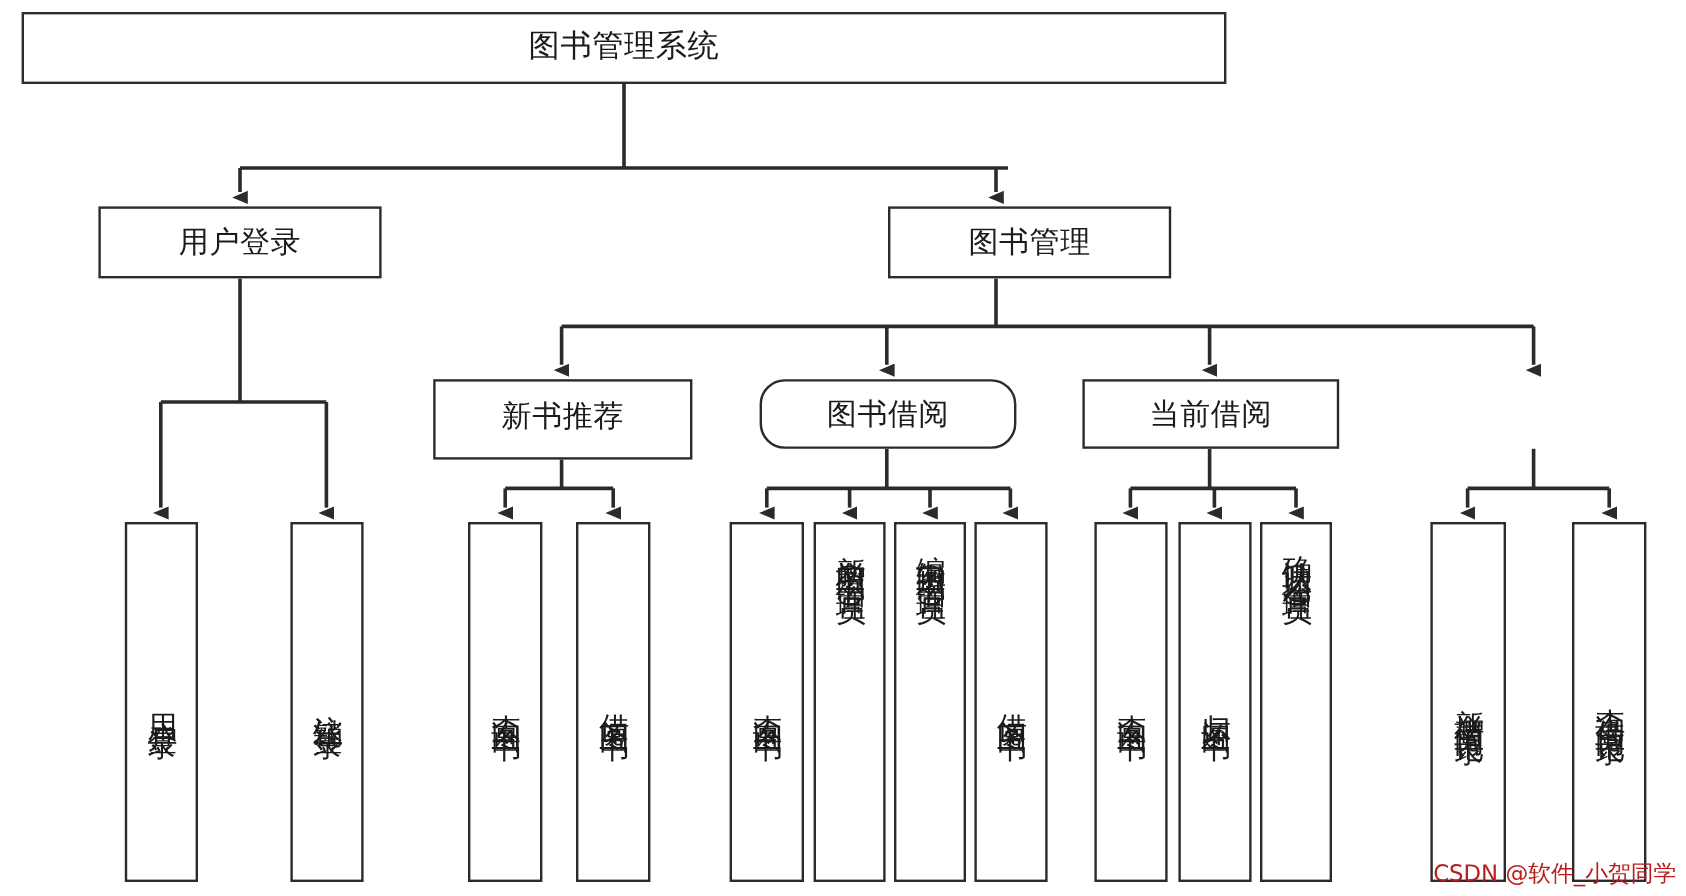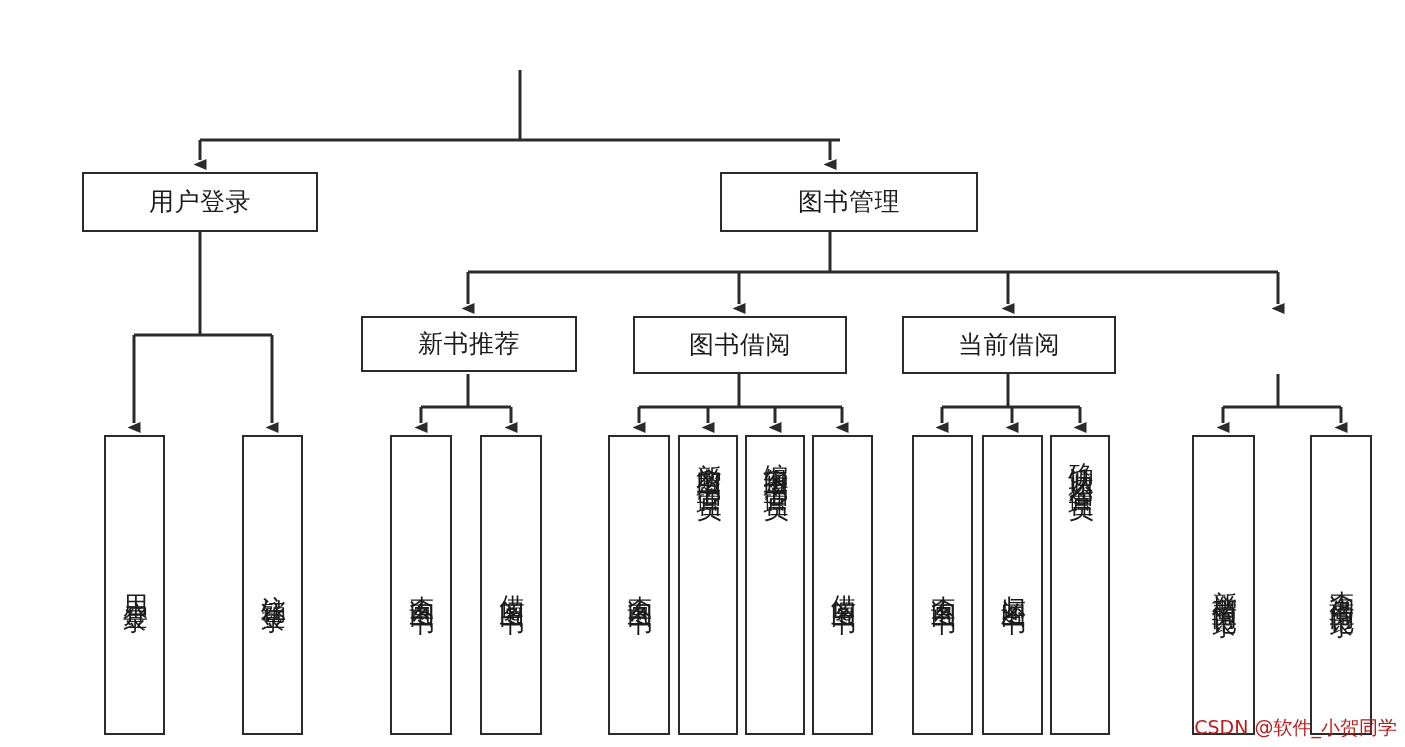--- a/index.html
+++ b/index.html
@@ -127,34 +127,37 @@
       <path d="M1012,407 L1012,423" marker-end="url(#arrow)"></path>
       <path d="M1080,407 L1080,423" marker-end="url(#arrow)"></path>
 
       <path d="M1278,374 L1278,407"></path>
       <path d="M1223,407 L1341,407"></path>
       <path d="M1223,407 L1223,423" marker-end="url(#arrow)"></path>
       <path d="M1341,407 L1341,423" marker-end="url(#arrow)"></path>
     </g>
   </svg>
 
+  <div class="node root horizontal" style="left:18px; top:10px; width:1004px; height:60px;">
+    <span class="node-label">图书管理系统</span>
+  </div>
 
   <div class="node horizontal" style="left:82px; top:172px; width:236px; height:60px;">
     <span class="node-label">用户登录</span>
   </div>
 
-  <div class="node horizontal" style="left:720px; top:172px; width:258px; height:60px;">
+  <div class="node horizontal" style="left:740px; top:172px; width:236px; height:60px;">
     <span class="node-label">图书管理</span>
   </div>
 
-  <div class="node horizontal" style="left:361px; top:316px; width:216px; height:56px;">
+  <div class="node horizontal" style="left:361px; top:316px; width:216px; height:67px;font-family:Liberation Mono, monospace;">
     <span class="node-label">新书推荐</span>
   </div>
 
-  <div class="node horizontal" style="left:633px; top:316px; width:214px; height:58px;">
+  <div class="node horizontal" style="left:633px; top:316px; width:214px; height:58px;border-radius:21px;">
     <span class="node-label">图书借阅</span>
   </div>
 
   <div class="node horizontal" style="left:902px; top:316px; width:214px; height:58px;align-items:center;">
     <span class="node-label">当前借阅</span>
   </div>
 
 
   <div class="node vertical centered" style="left:104px; top:435px; width:61px; height:300px;">
     <span class="node-label">用户登录</span>

